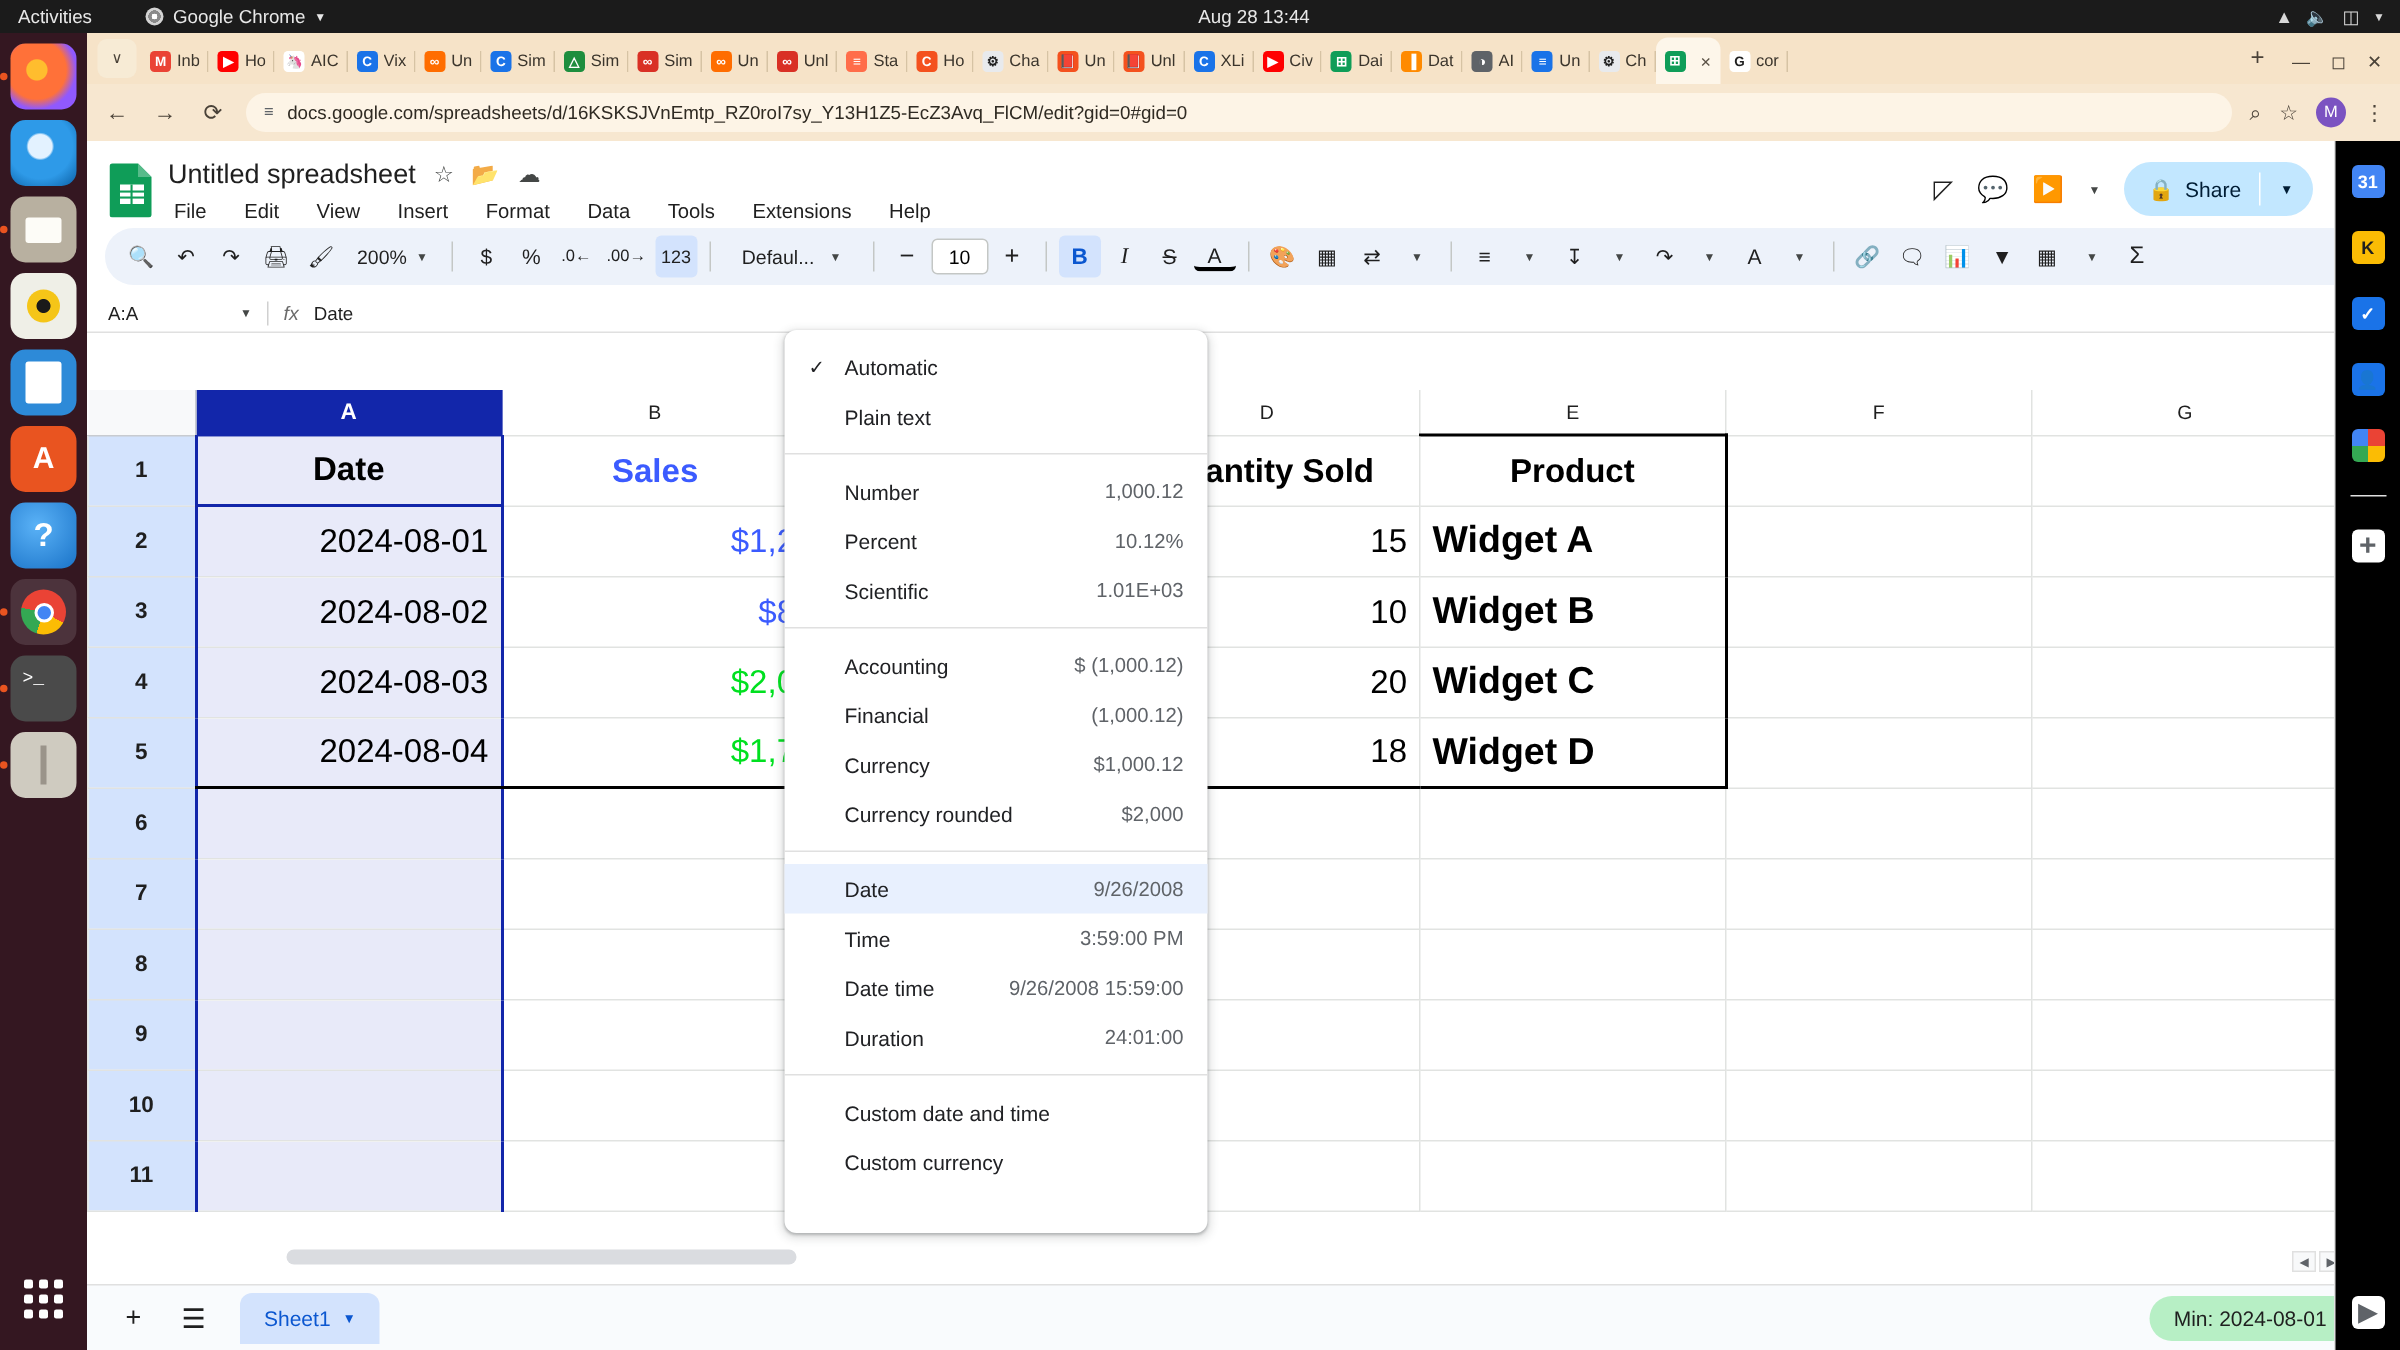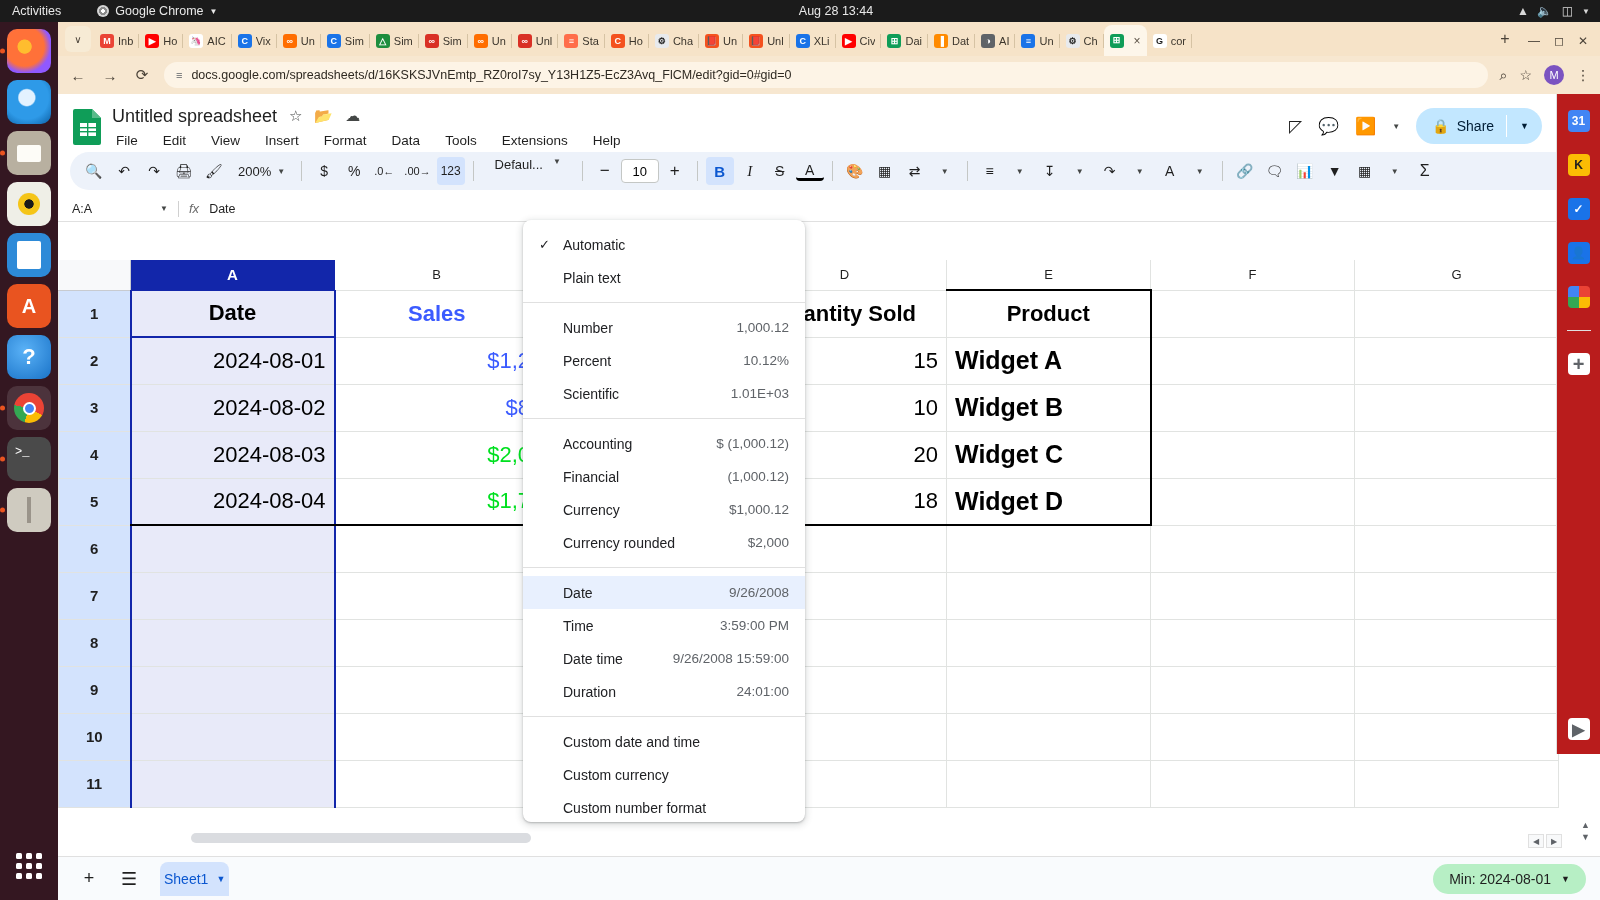--- a/index.html
+++ b/index.html
@@ -156,21 +156,21 @@
     display: flex; align-items: center; padding: 0 10px; gap: 2px;
   }
   .tb {
     height: 28px; min-width: 28px; border-radius: 4px; display: flex;
     align-items: center; justify-content: center; font-size: 14px; color: #1f1f1f;
     padding: 0 4px;
   }
   .tb.active-tb { background: #d3e3fd; }
   .tb-sep { width: 1px; height: 20px; background: #c4c7c5; margin: 0 6px; }
   .zoom-sel { display: flex; align-items: center; gap: 6px; font-size: 13px; padding: 0 8px; }
-  .font-sel { display: flex; align-items: flex-start; gap: 10px; font-size: 13px; padding: 0 8px; min-width: 92px; }
+  .font-sel { display: flex; align-items: center; gap: 10px; font-size: 13px; padding: 0 8px; min-width: 92px; }
   .fontsize-box {
     width: 38px; height: 24px; border: 1px solid #c4c7c5; border-radius: 4px;
     display: flex; align-items: center; justify-content: center; font-size: 13px;
     background: #fff;
   }
   .caret-sm { font-size: 8px; color: #444746; }
 
   
   #formulabar {
     height: 26px; display: flex; align-items: center; border-bottom: 1px solid #e0e0e0;
@@ -233,33 +233,33 @@
 
   
   #bottombar {
     position: absolute; bottom: 0; left: 0; width: 1542px; height: 44px;
     background: #f9fbfd; border-top: 1px solid #e0e0e0;
     display: flex; align-items: center; padding: 0 14px; gap: 6px;
   }
   .bb-ic { width: 34px; height: 34px; display: flex; align-items: center; justify-content: center; font-size: 18px; color: #1f1f1f; }
   .sheet-tab {
     height: 34px; background: #d3e3fd; border-radius: 8px 8px 0 0;
-    display: flex; align-items: center; gap: 8px; padding: 0 4px;
+    display: flex; align-items: center; gap: 8px; padding: 0 16px;
     font-size: 14px; color: #0b57d0; font-weight: 500; margin-left: 8px;
   }
   .status-chip {
     margin-left: auto; background: #b7efc5; border-radius: 16px; height: 30px;
     display: flex; align-items: center; gap: 10px; padding: 0 16px;
     font-size: 14px; color: #1f1f1f;
   }
 
   
   #gapps {
-    position: absolute; top: 72px; right: 0; width: 44px; height: 660px;
-    background: #b91c1c; border-left: 1px solid #e0e0e0;
+    position: absolute; top: 72px; right: 0; width: 44px; height: 806px;
+    background: #000000; border-left: 1px solid #e0e0e0;
     display: flex; flex-direction: column; align-items: center; padding-top: 16px; gap: 22px;
   }
   #gapps .gicon { width: 22px; height: 22px; border-radius: 4px; display:flex; align-items:center; justify-content:center; font-size:12px; color:#fff; font-weight:bold;}
   #gapps .gsep { width: 24px; height: 1px; background: #e0e0e0; }
 
   
   #numfmt-menu {
     position: absolute; left: 465px; top: 198px; width: 282px; height: 602px;
     background: #fff; border-radius: 8px;
     box-shadow: 0 2px 6px 2px rgba(60,64,67,.15), 0 1px 2px rgba(60,64,67,.3);
@@ -799,19 +799,16 @@
           <span>Duration</span>
           <span class="nf-sample">24:01:00</span>
         </div>
         <div class="nf-sep"></div>
         <div class="nf-item">
           <span>Custom date and time</span>
         </div>
         <div class="nf-item">
           <span>Custom currency</span>
         </div>
-        <div class="nf-item">
-          <span>Custom number format</span>
-        </div>
       </div>
   </div>
 
 </div>
 
 </body></html>

